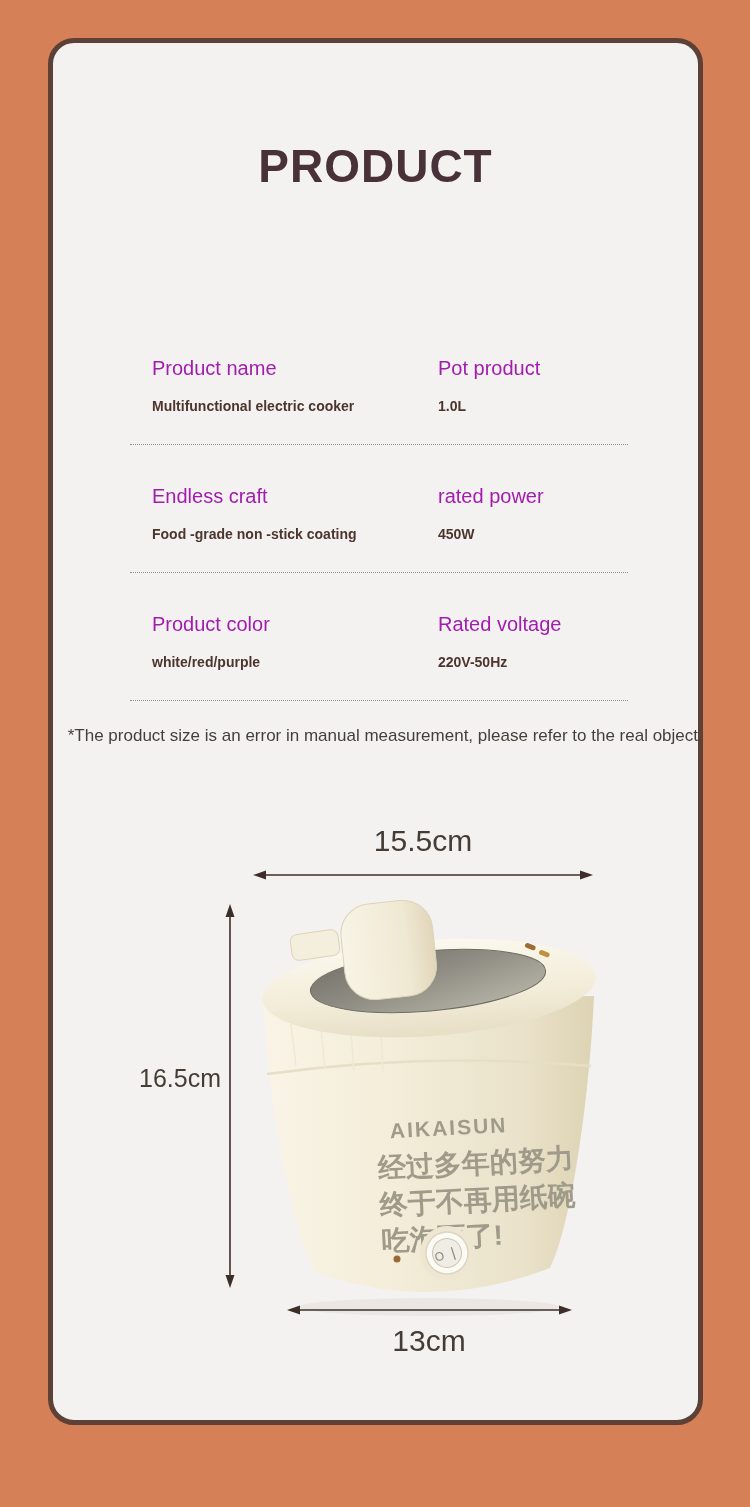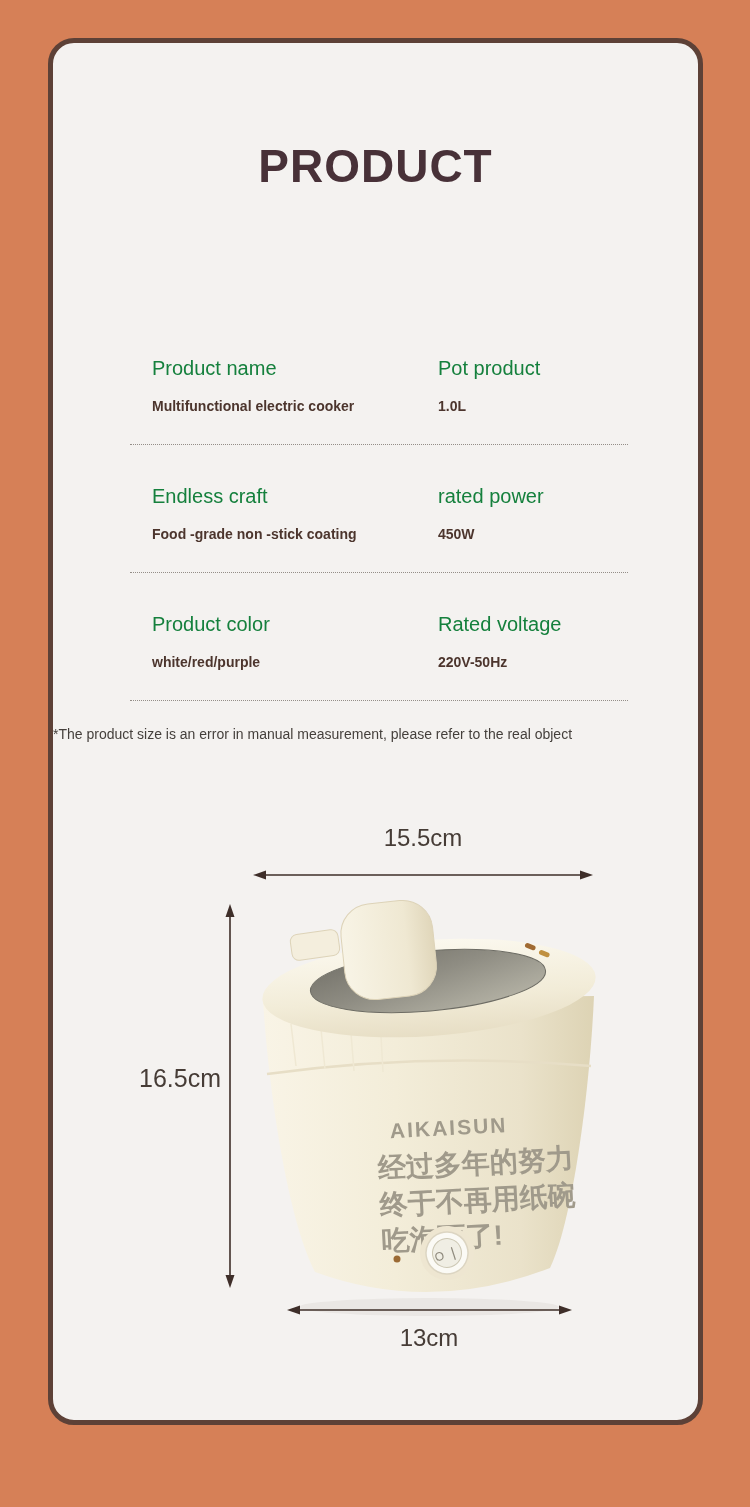--- a/index.html
+++ b/index.html
@@ -38,48 +38,48 @@
   .param-row {
     padding:0 0 26px 22px;
     border-bottom:1px dotted #948e88;
     margin-bottom:38px;
     display:flex;
   }
   .param-col-left { width:286px; }
   .param-col-right { flex:1; }
   .param-label {
     font-size:20px;
-    color:#15803d;
+    color:#a21caf;
     line-height:26px;
     margin-bottom:13px;
   }
   .param-value {
     font-size:14px;
     font-weight:bold;
     color:#4c352d;
     line-height:24px;
   }
   .disclaimer {
     position:absolute;
     top:683px; left:0; right:0;
-    text-align:left;
-    font-size:14px;
+    text-align:right;
+    font-size:17px;
     color:#45403c;
     color:#443f3b;
   }
   .figure {
     position:absolute;
     top:765px; left:0;
     width:654px; height:565px;
   }
   .figure svg { position:absolute; left:0; top:0; }
   .dim-label {
     position:absolute;
     color:#463c36;
-    font-size:24px;
+    font-size:30px;
     white-space:nowrap;
   }
   .dim-top   { left:370px; top:16px;  transform:translateX(-50%); }
   .dim-height{ left:86px;  top:256px; font-size:25px; }
   .dim-bottom{ left:376px; top:516px; transform:translateX(-50%); }
   .cjk { font-family:"Liberation Sans","DejaVu Sans",sans-serif; }
 </style>
 </head>
 <body>
 

